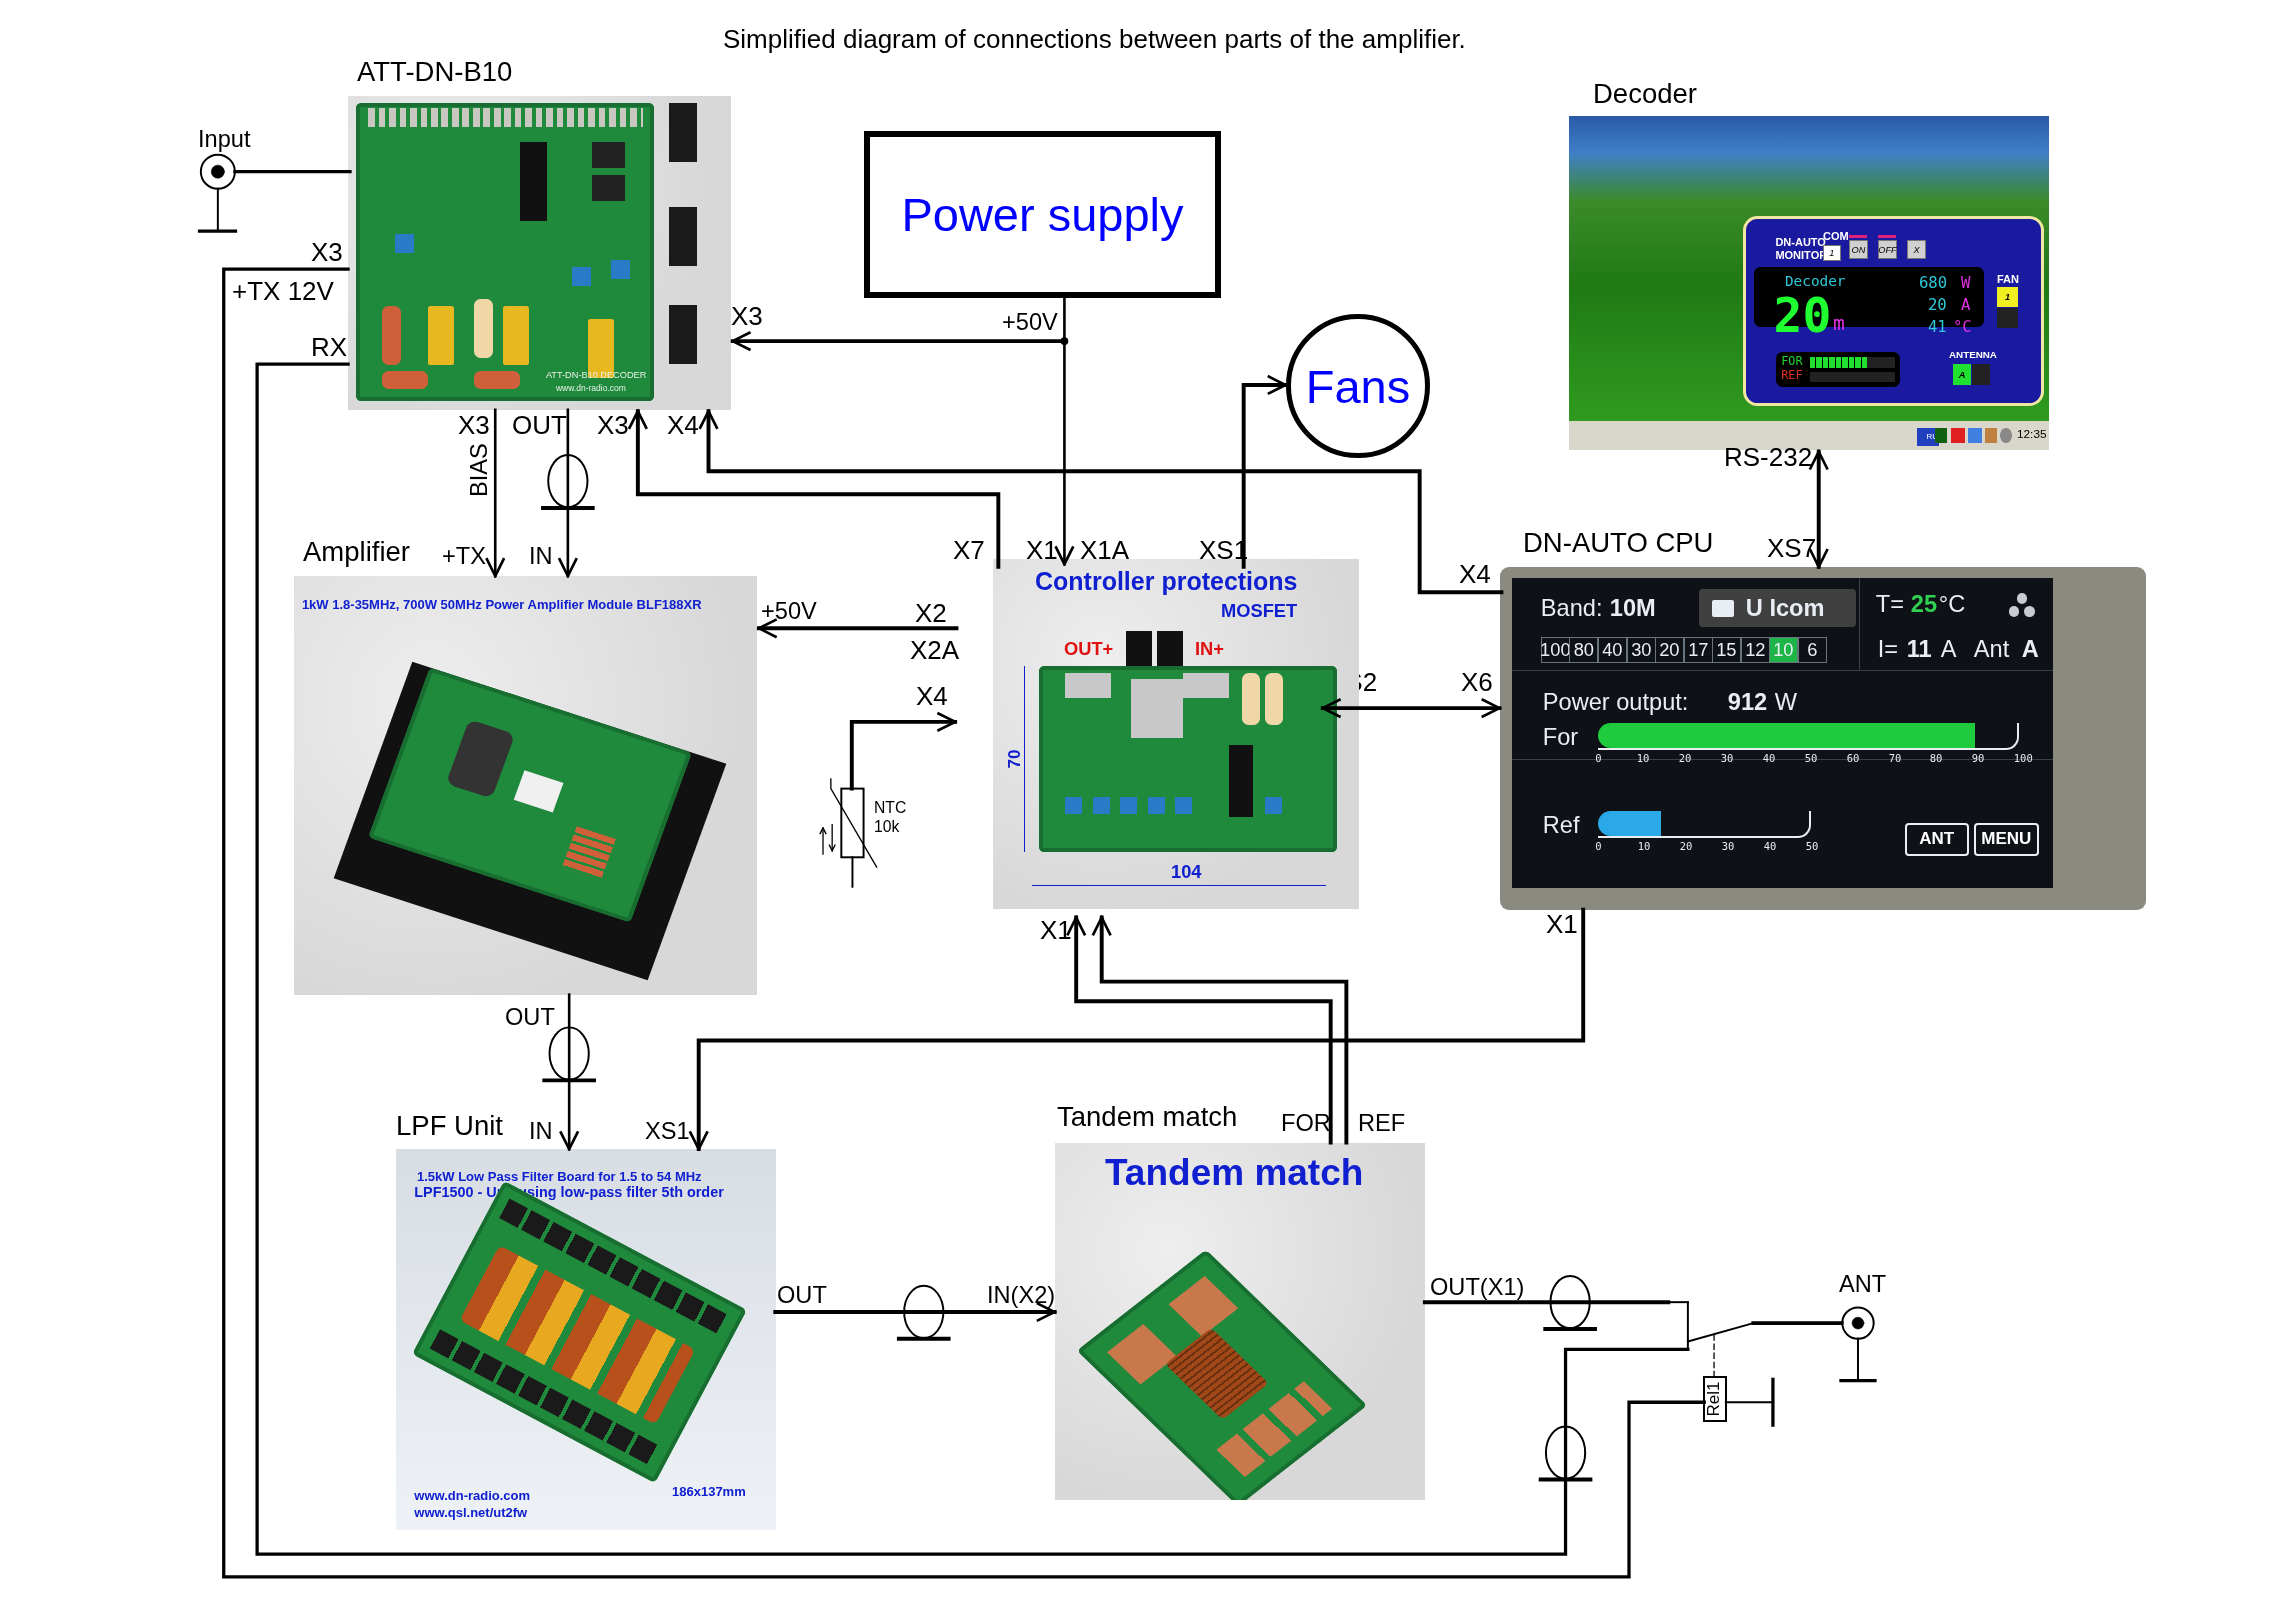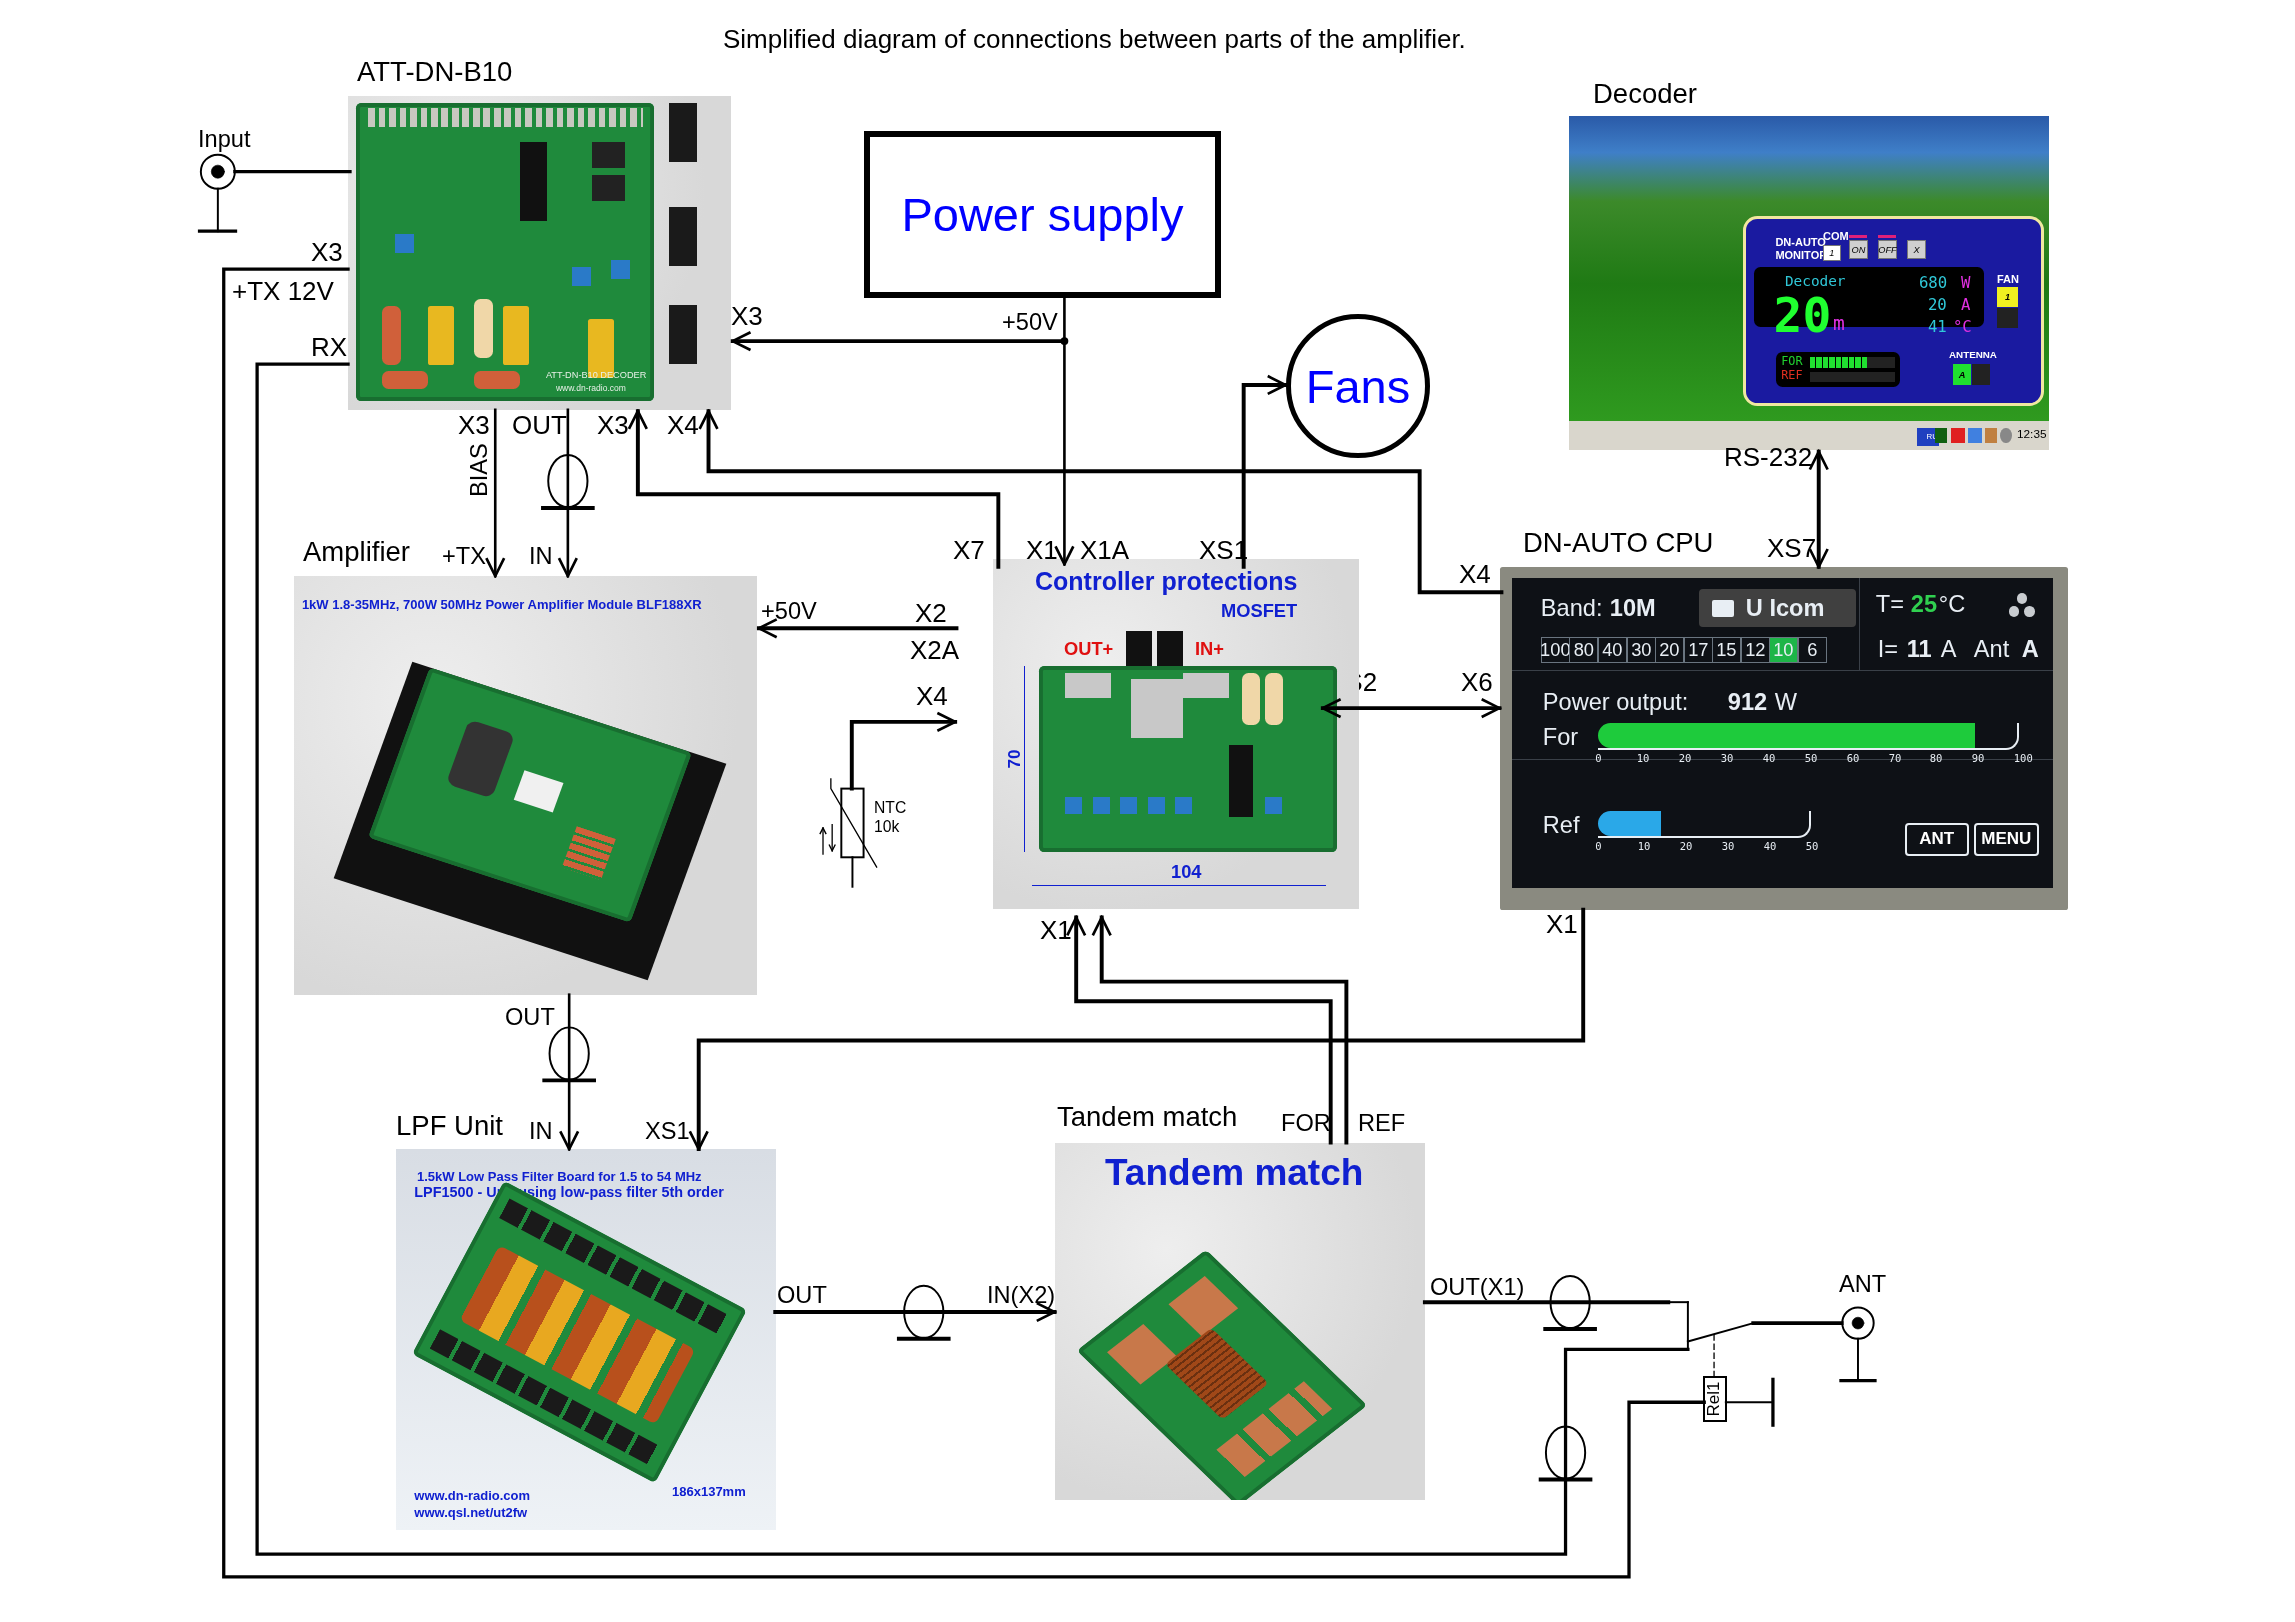--- a/index.html
+++ b/index.html
@@ -193,21 +193,21 @@
 
 <div class="lbl" style="left:874px;top:800px;font-size:15.7px;">NTC</div>
 <div class="lbl" style="left:874px;top:819px;font-size:15.7px;">10k</div>
 
 <div class="lbl l-lg" style="left:1523px;top:529px;">DN-AUTO CPU</div>
 <div class="lbl l-md" style="left:1767px;top:535px;">XS7</div>
 <div class="lbl l-md" style="left:1459px;top:561px;">X4</div>
 <div class="lbl l-md" style="left:1461px;top:669px;">X6</div>
 <div class="lbl l-md" style="left:1546px;top:911px;">X1</div>
 
-<div class="cpu-frame" style="left:1500px;top:567px;width:568px;height:343px;">
+<div class="cpu-frame" style="left:1500px;top:567px;width:646px;height:343px;border-radius:9px;">
   <div class="cpu-screen" style="left:11.8px;top:10.5px;width:541px;height:310px;">
     <div class="abs" style="left:347px;top:0;width:1.3px;height:92px;background:#3a4048;"></div>
     <div class="abs" style="left:0;top:92px;width:541px;height:1.3px;background:#3a4048;"></div>
     <div class="abs" style="left:0;top:181px;width:541px;height:1.3px;background:#3a4048;"></div>
 
     <div class="cpu-t" style="left:29px;top:19.6px;font-size:23.6px;">Band:</div>
     <div class="cpu-t" style="left:98px;top:19.6px;font-size:23.6px;font-weight:bold;">10M</div>
     <div class="abs" style="left:187px;top:11.8px;width:157px;height:38px;background:#404040;border-radius:3.9px;">
       <div class="abs" style="left:13px;top:10.5px;width:22px;height:17px;background:#e8eef4;border-radius:2px;"></div>
       <div class="cpu-t" style="left:47px;top:7.9px;font-size:23.6px;font-weight:bold;">U Icom</div>

